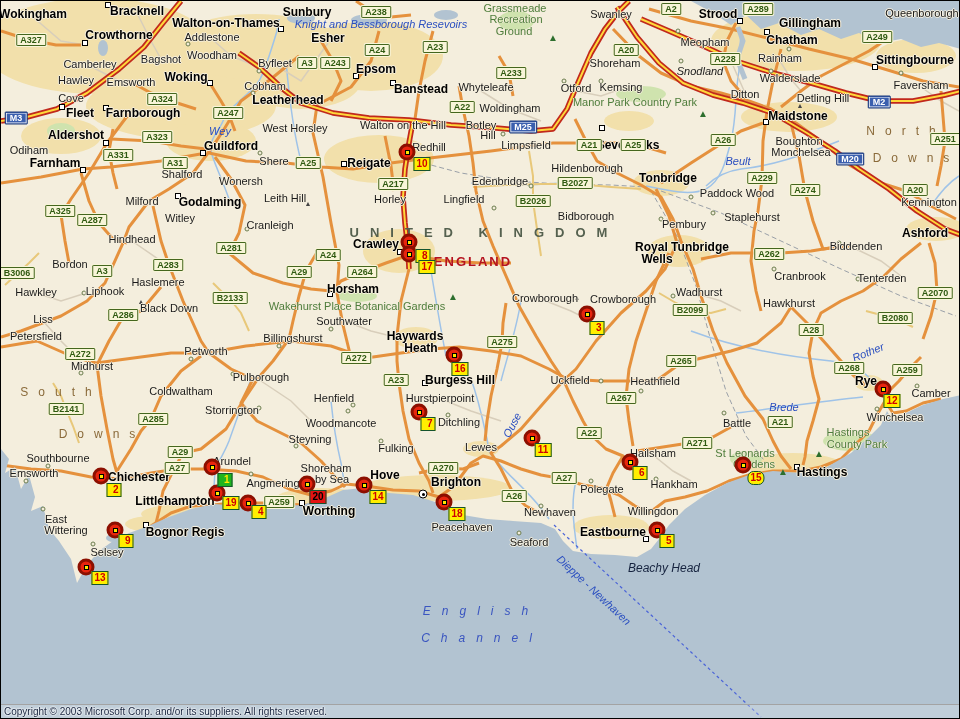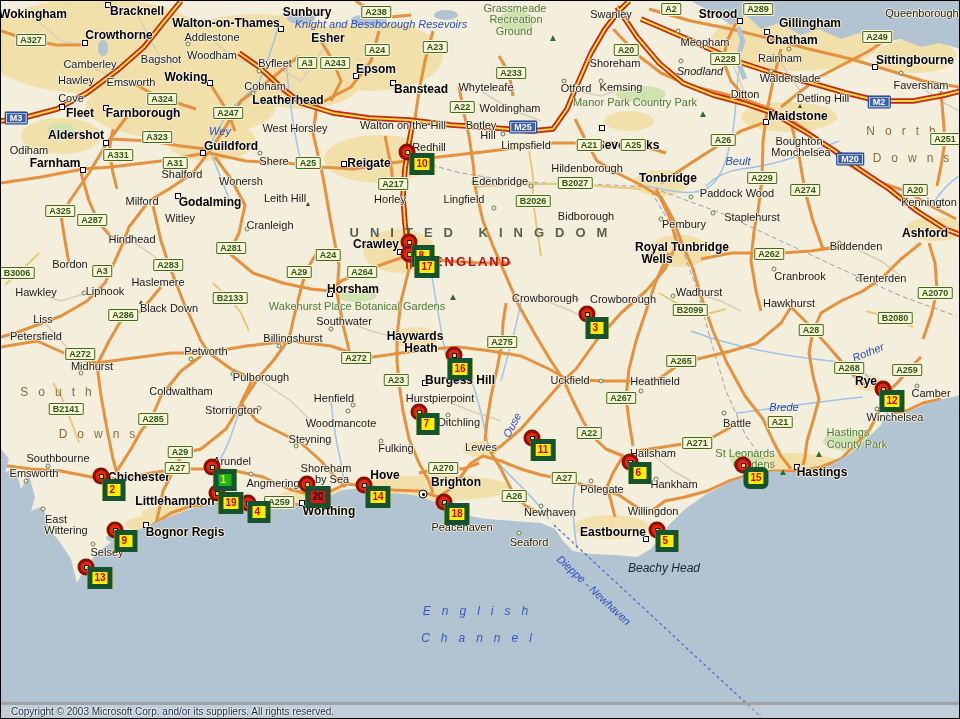--- a/index.html
+++ b/index.html
@@ -18,32 +18,32 @@
   .ph{font-size:12px;font-style:italic;color:#16233f;}
   .shield{position:absolute;z-index:5;transform:translate(-50%,-50%);font-weight:bold;text-align:center;pointer-events:none;}
   .shield.a{font-size:9px;line-height:10px;padding:0 3px;background:#f8f5d8;color:#2f5a10;
             border:1px solid #44661e;box-shadow:0 0 0 1px #f8f5d8;border-radius:1px;}
   .shield.m{font-size:9px;line-height:11px;padding:0 4px;background:#3a5fae;color:#fff;
             border:1px solid #1c3a7a;box-shadow:inset 0 0 0 1px #fff;border-radius:1px;}
   .pin{position:absolute;z-index:6;width:11px;height:11px;border-radius:50%;
        background:#e8250e;border:3px solid #8c0f00;transform:translate(-50%,-50%);}
   .pin::after{content:"";position:absolute;left:50%;top:50%;width:3px;height:3px;
        background:#ffe600;border:1px solid #000;transform:translate(-50%,-50%);}
-  .nbox{position:absolute;z-index:7;transform:translate(-50%,-50%);background:#ffee00;border:5px solid #14532d;
-        color:#d00000;font-size:10px;line-height:12px;font-weight:bold;padding:0 2px;min-width:9px;text-align:left;}
+  .nbox{position:absolute;z-index:7;transform:translate(-50%,-50%);background:#ffee00;border:1px solid #14532d;
+        color:#d00000;font-size:10px;line-height:12px;font-weight:bold;padding:0 2px;min-width:9px;text-align:right;}
   .nbox.green{background:#1eb41e;color:#ffe800;}
   .nbox.red{background:#e51212;color:#000;}
   .sqdot{position:absolute;z-index:3;width:4px;height:4px;background:#fff;border:1px solid #000;transform:translate(-50%,-50%);}
   .cdot{position:absolute;z-index:3;width:7px;height:7px;border:1px solid #000;border-radius:50%;background:#fff;transform:translate(-50%,-50%);}
   .cdot::after{content:"";position:absolute;left:50%;top:50%;width:3px;height:3px;border-radius:50%;background:#000;transform:translate(-50%,-50%);}
   .vdot{position:absolute;z-index:2;width:3px;height:3px;border-radius:50%;background:#f2ecd9;border:1px solid #6b7d4f;transform:translate(-50%,-50%);}
   .tree{position:absolute;z-index:3;font-size:10px;color:#2d6e2d;transform:translate(-50%,-50%);pointer-events:none;}
   .peak{position:absolute;z-index:3;font-size:7px;color:#444;transform:translate(-50%,-50%);pointer-events:none;}
   .copyright{position:absolute;z-index:9;left:0;right:0;bottom:0;height:13px;line-height:13px;
-        border-top:3px solid #a3a3a3;font-size:10px;color:#14213c;padding-left:10px;
+        border-top:1px solid #a3a3a3;font-size:10px;color:#14213c;padding-left:3px;
         background:rgba(235,240,245,0.25);text-shadow:0 0 2px #fff,0 0 2px #fff,0 0 2px #fff;}
 </style>
 </head>
 <body>
 
 <div id="map">
   <svg id="geo" width="960" height="719" viewBox="0 0 960 719">
 
     <g fill="#f2dfa6" opacity="0.9">
       <ellipse cx="95" cy="45" rx="115" ry="48"></ellipse>

